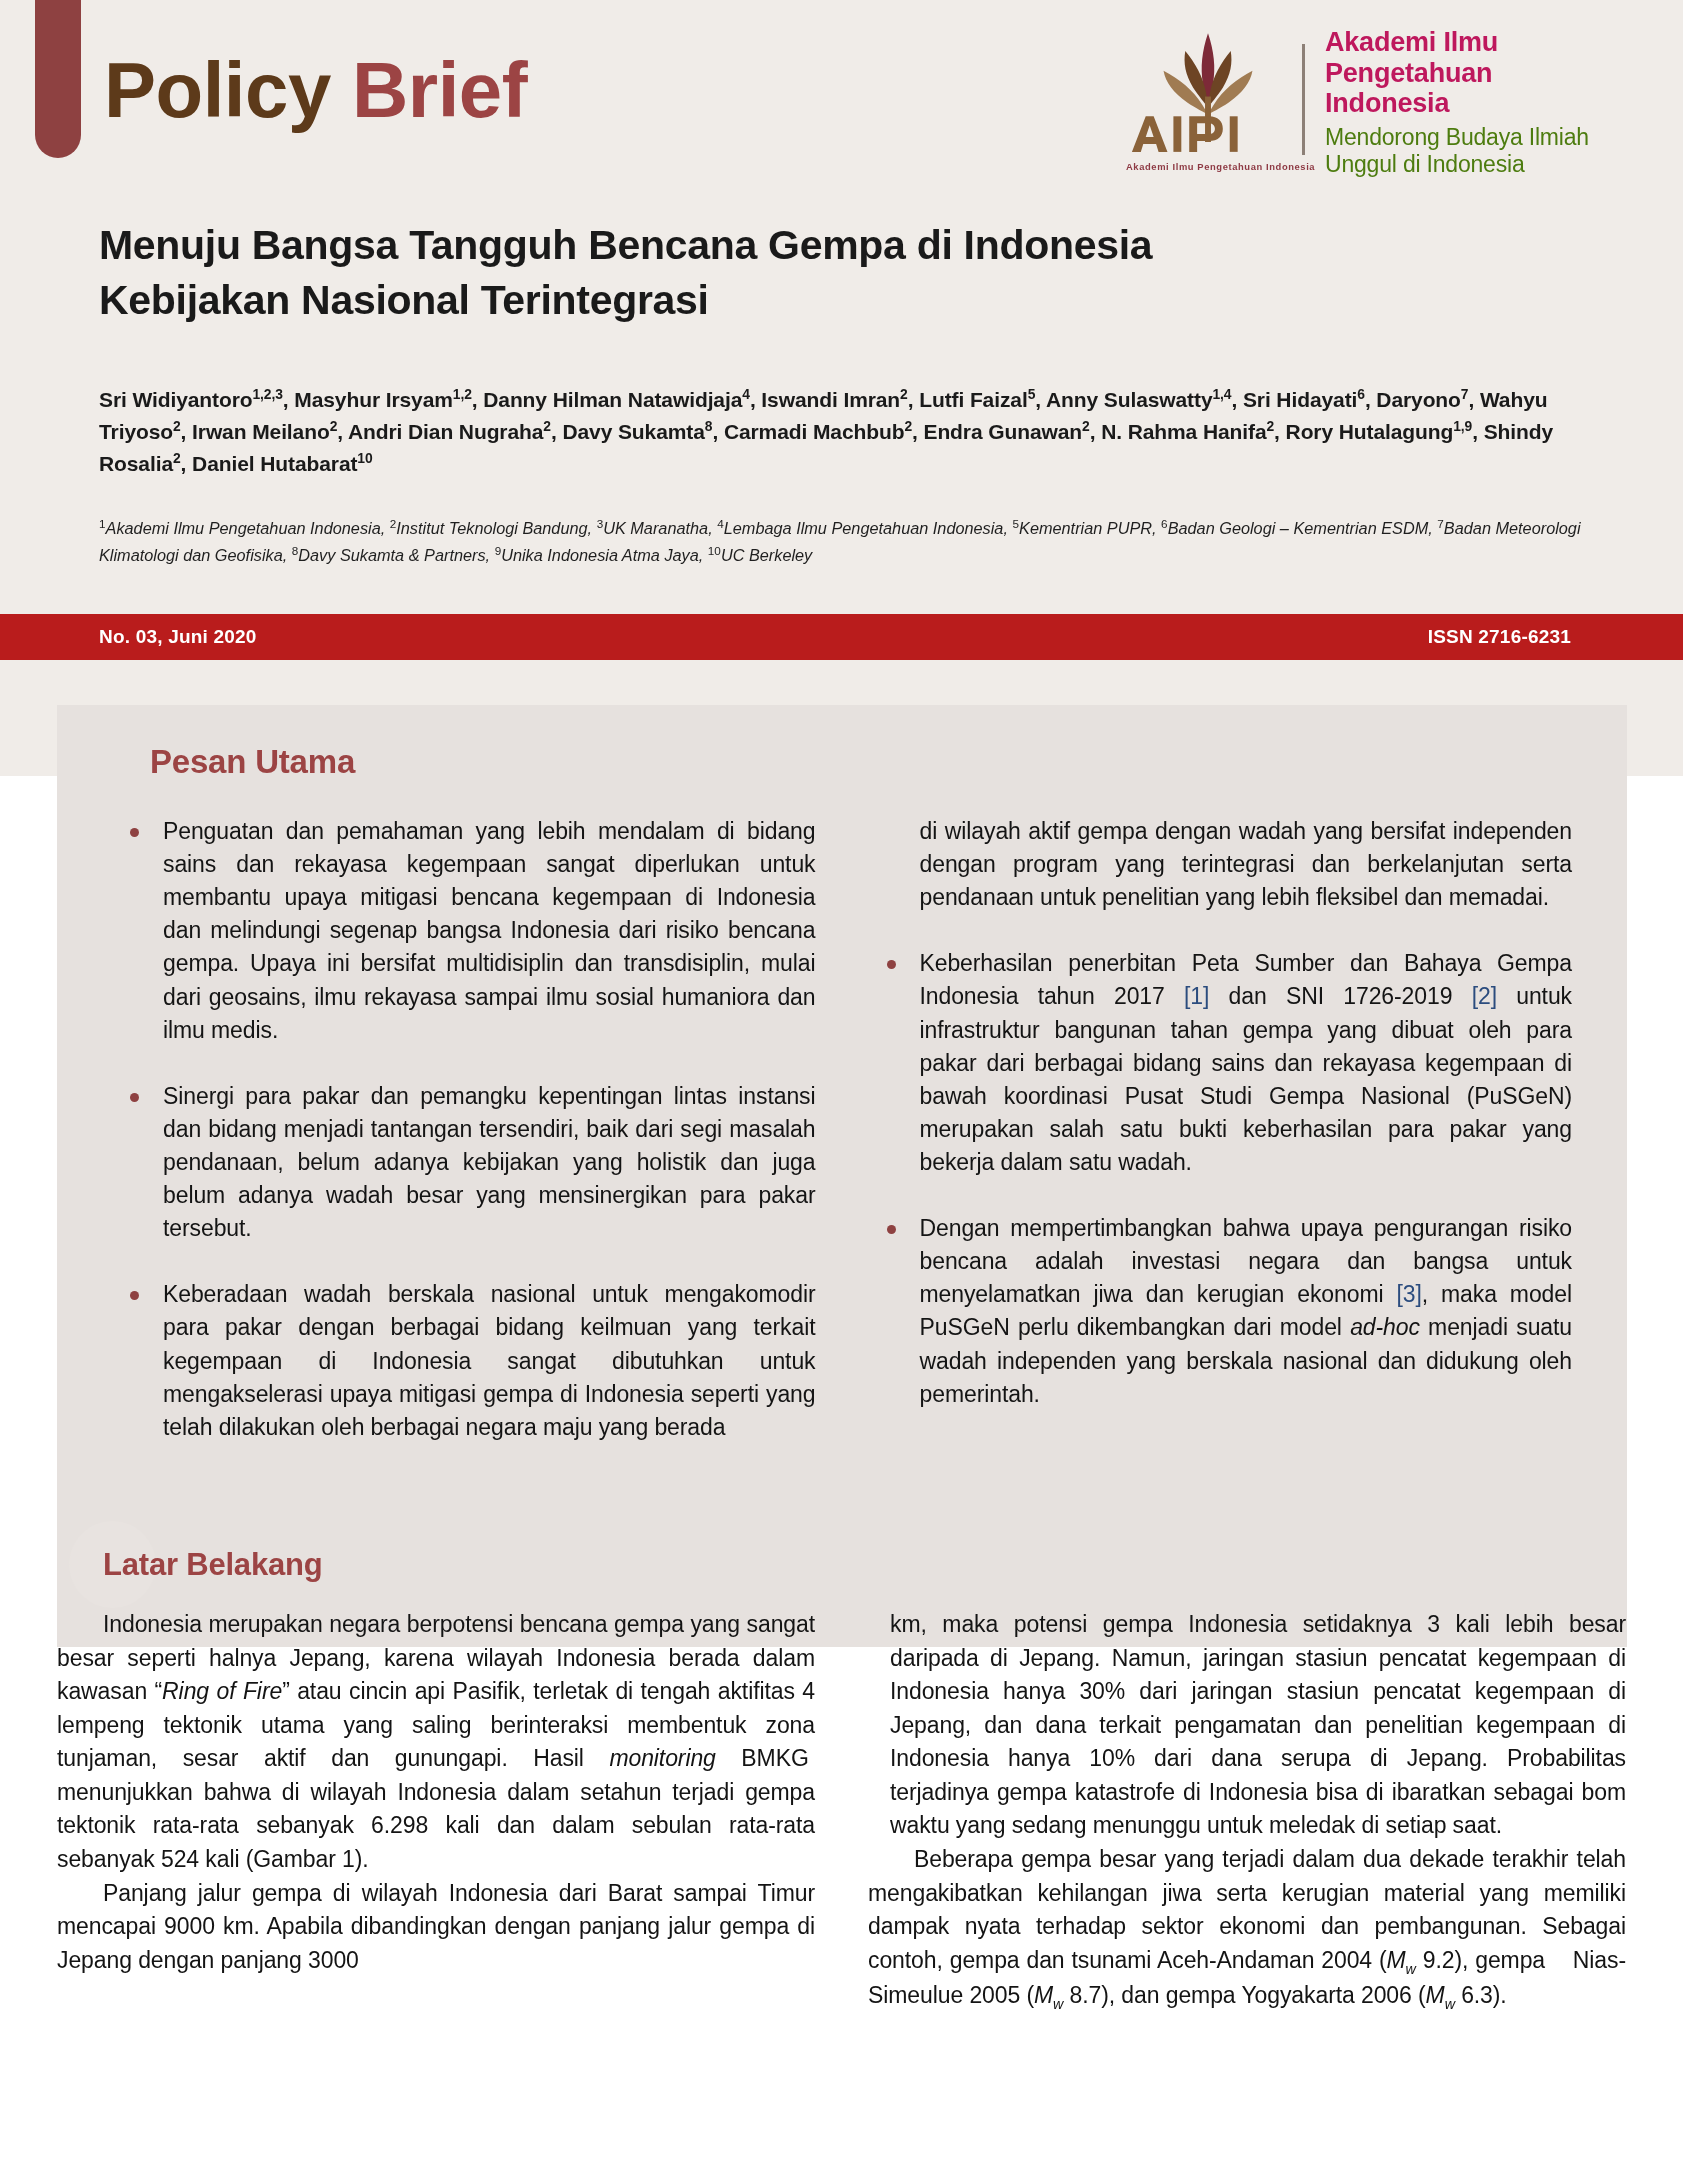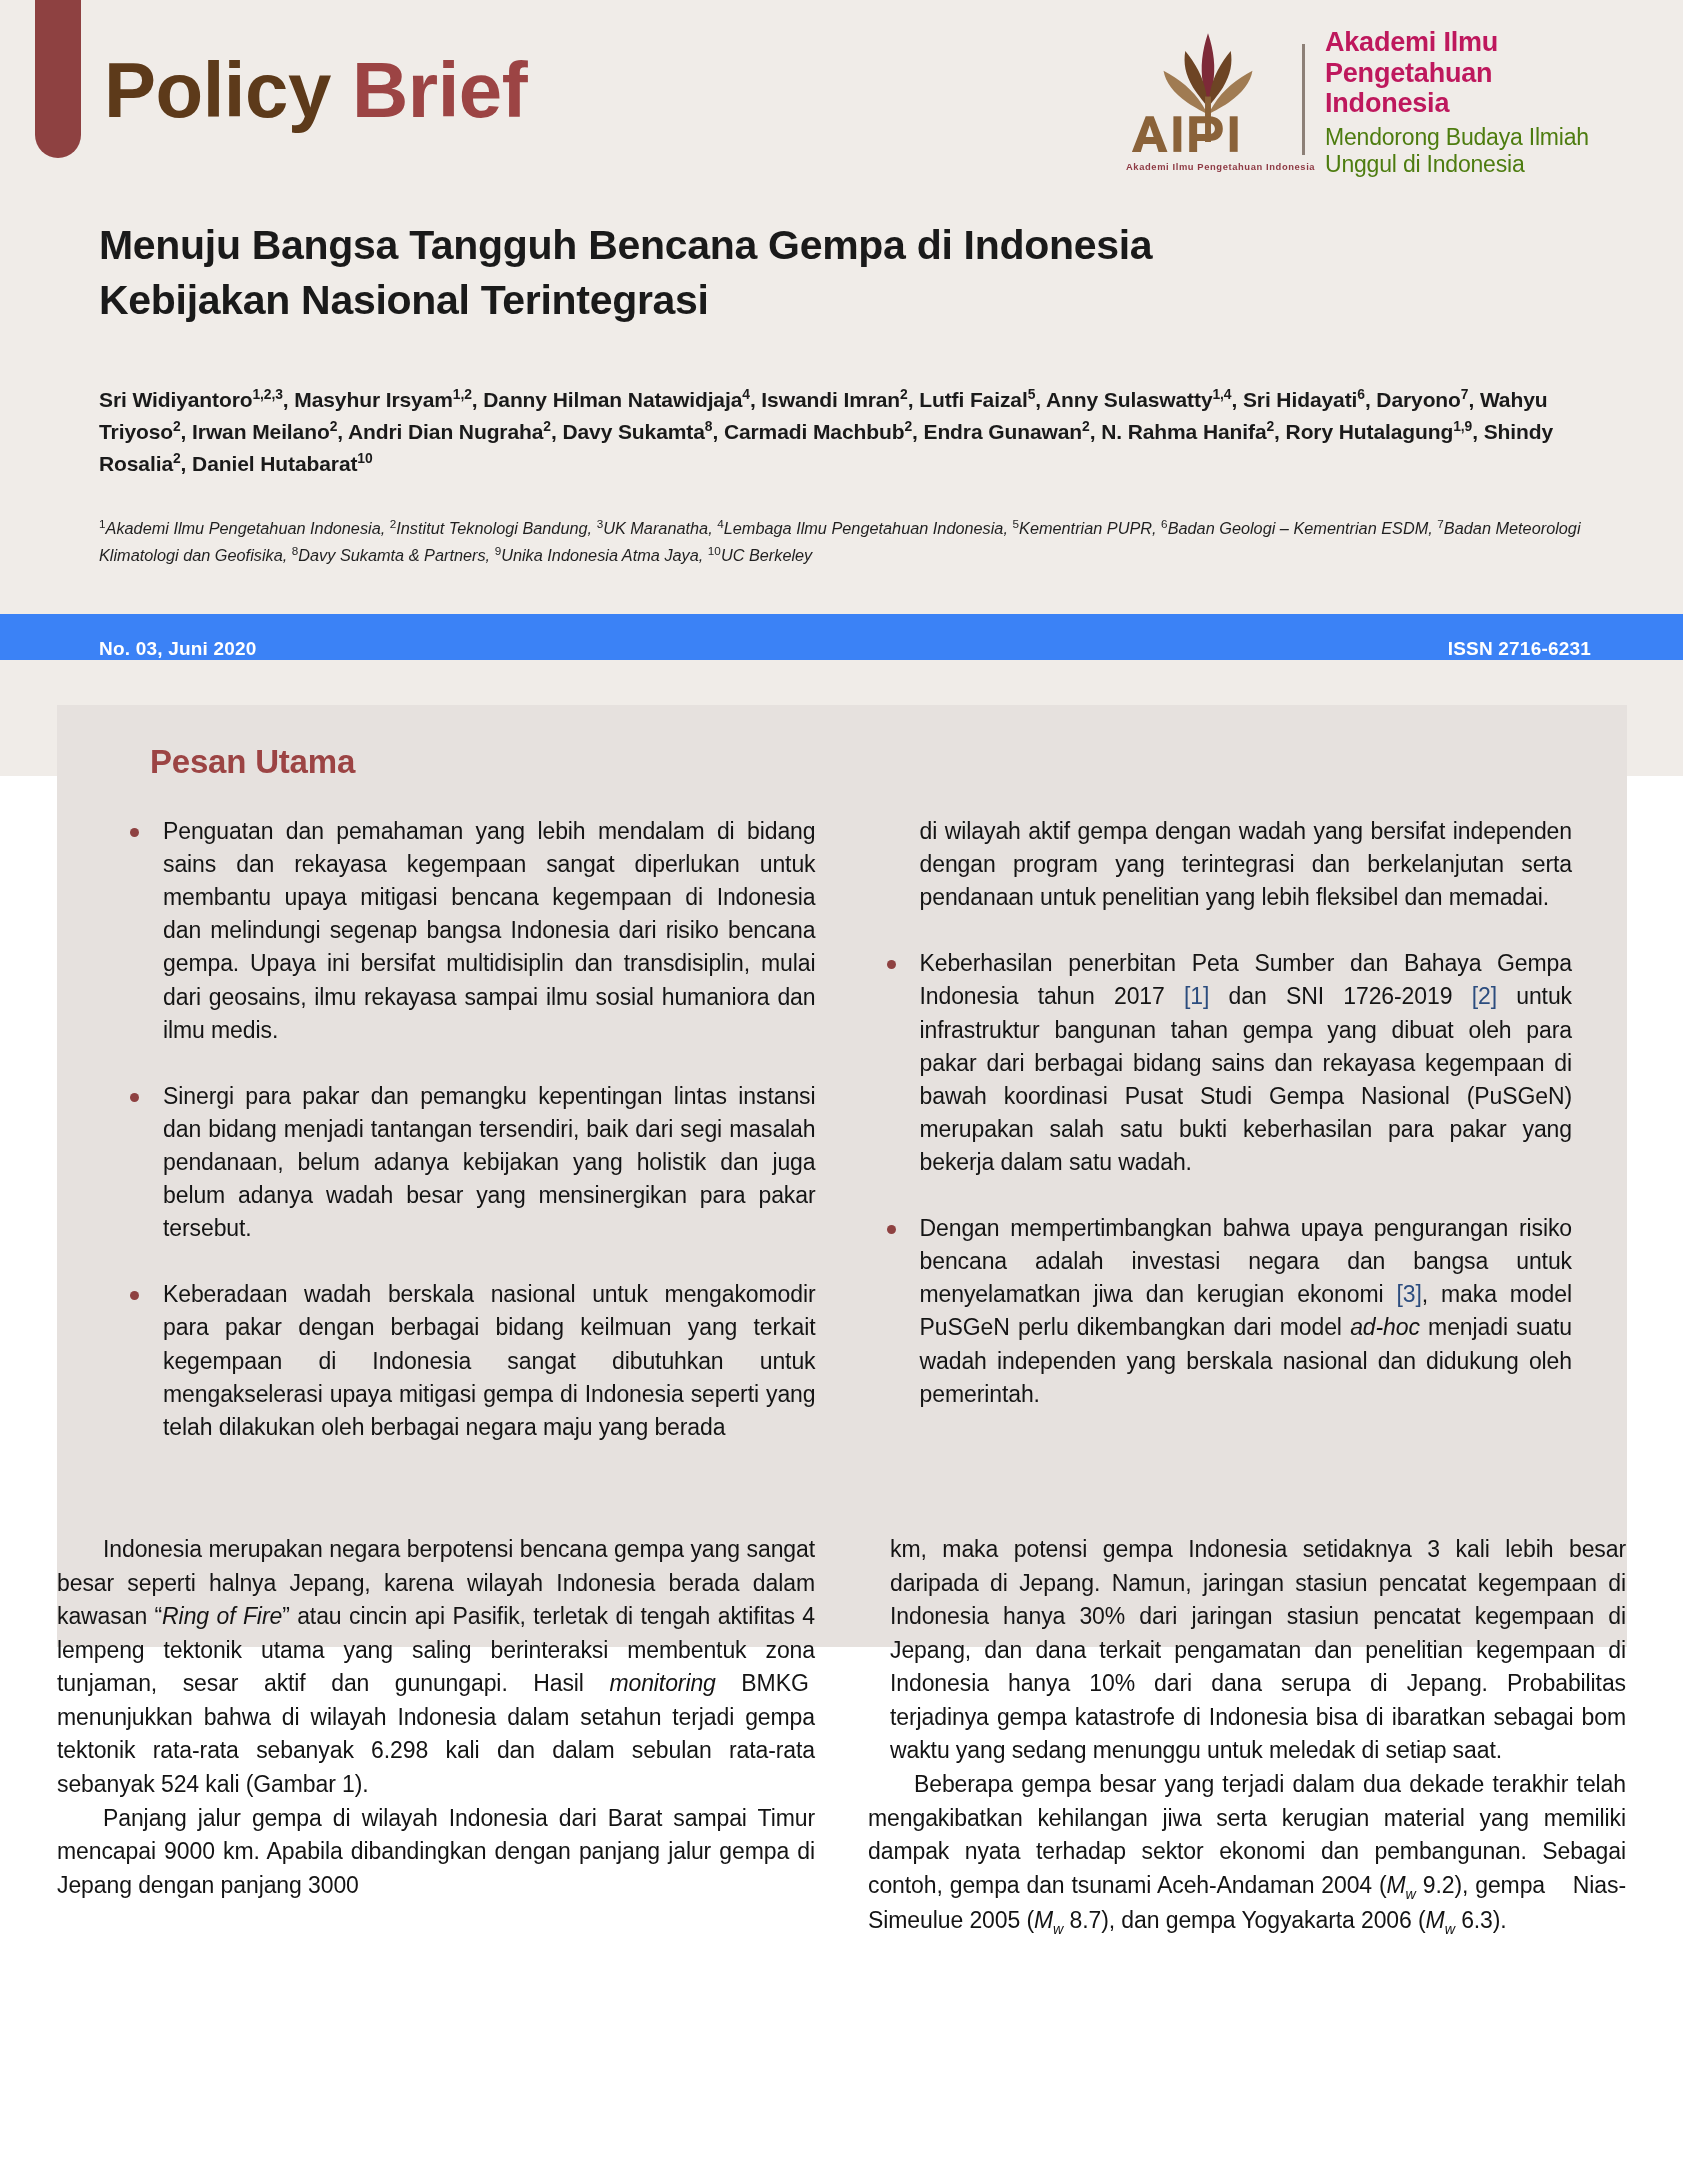--- a/index.html
+++ b/index.html
@@ -142,27 +142,27 @@
   }
   .affiliations sup { font-style: normal; font-size: 0.72em; }
 
   
   .issn-bar {
     position: absolute;
     left: 0;
     top: 614px;
     width: 1683px;
     height: 46px;
-    background: #3b82f6;
+    background: #b91c1c;
     color: #ffffff;
     display: flex;
-    align-items: flex-end;
+    align-items: center;
     justify-content: space-between;
     box-sizing: border-box;
-    padding: 0 28px 0 99px;
+    padding: 0 48px 0 99px;
     font-size: 19px;
     font-weight: bold;
     letter-spacing: 0.2px;
   }
   .issn-bar .issn-right { padding-right: 64px; }
 
   
   .pesan-box {
     position: absolute;
     left: 57px;
@@ -342,20 +342,24 @@
         <ul class="bullets">
           <li class="no-marker"><span>di wilayah aktif gempa dengan wadah yang bersifat independen dengan program yang terintegrasi dan berkelanjutan serta pendanaan untuk penelitian yang lebih fleksibel dan memadai.</span></li>
           <li><span class="marker"></span><span>Keberhasilan penerbitan Peta Sumber dan Bahaya Gempa Indonesia tahun 2017 <span class="refnum">[1]</span> dan SNI 1726-2019 <span class="refnum">[2]</span> untuk infrastruktur bangunan tahan gempa yang dibuat oleh para pakar dari berbagai bidang sains dan rekayasa kegempaan di bawah koordinasi Pusat Studi Gempa Nasional (PuSGeN) merupakan salah satu bukti keberhasilan para pakar yang bekerja dalam satu wadah.</span></li>
           <li><span class="marker"></span><span>Dengan mempertimbangkan bahwa upaya pengurangan risiko bencana adalah investasi negara dan bangsa untuk menyelamatkan jiwa dan kerugian ekonomi <span class="refnum">[3]</span>, maka model PuSGeN perlu dikembangkan dari model <em>ad-hoc</em> menjadi suatu wadah independen yang berskala nasional dan didukung oleh pemerintah.</span></li>
         </ul>
       </div>
     </div>
   </div>
 
   <div class="section">
+    <div class="section-head">
+      <div class="circle"></div>
+      <div class="section-title">Latar Belakang</div>
+    </div>
     <div class="body-cols">
       <div class="body-col left">
         <p>Indonesia merupakan negara berpotensi bencana gempa yang sangat besar seperti halnya Jepang, karena wilayah Indonesia berada dalam kawasan “<em>Ring of Fire</em>” atau cincin api Pasifik, terletak di tengah aktifitas 4 lempeng tektonik utama yang saling berinteraksi membentuk zona tunjaman, sesar aktif dan gunungapi. Hasil <em>monitoring</em> BMKG&nbsp; menunjukkan bahwa di wilayah Indonesia dalam setahun terjadi gempa tektonik rata-rata sebanyak 6.298 kali dan dalam sebulan rata-rata sebanyak 524 kali (Gambar 1).</p>
         <p>Panjang jalur gempa di wilayah Indonesia dari Barat sampai Timur mencapai 9000 km. Apabila dibandingkan dengan panjang jalur gempa di Jepang dengan panjang 3000</p>
       </div>
       <div class="body-col right">
         <p class="noindent">km, maka potensi gempa Indonesia setidaknya 3 kali lebih besar daripada di Jepang. Namun, jaringan stasiun pencatat kegempaan di Indonesia hanya 30% dari jaringan stasiun pencatat kegempaan di Jepang, dan dana terkait pengamatan dan penelitian kegempaan di Indonesia hanya 10% dari dana serupa di Jepang. Probabilitas terjadinya gempa katastrofe di Indonesia bisa di ibaratkan sebagai bom waktu yang sedang menunggu untuk meledak di setiap saat.</p>
         <p>Beberapa gempa besar yang terjadi dalam dua dekade terakhir telah mengakibatkan kehilangan jiwa serta kerugian material yang memiliki dampak nyata terhadap sektor ekonomi dan pembangunan. Sebagai contoh, gempa dan tsunami Aceh-Andaman 2004 (<em>M</em><sub>w</sub> 9.2), gempa &nbsp;&nbsp;&nbsp;Nias-Simeulue 2005 (<em>M</em><sub>w</sub> 8.7), dan gempa Yogyakarta 2006 (<em>M</em><sub>w</sub> 6.3).</p>
       </div>
     </div>

